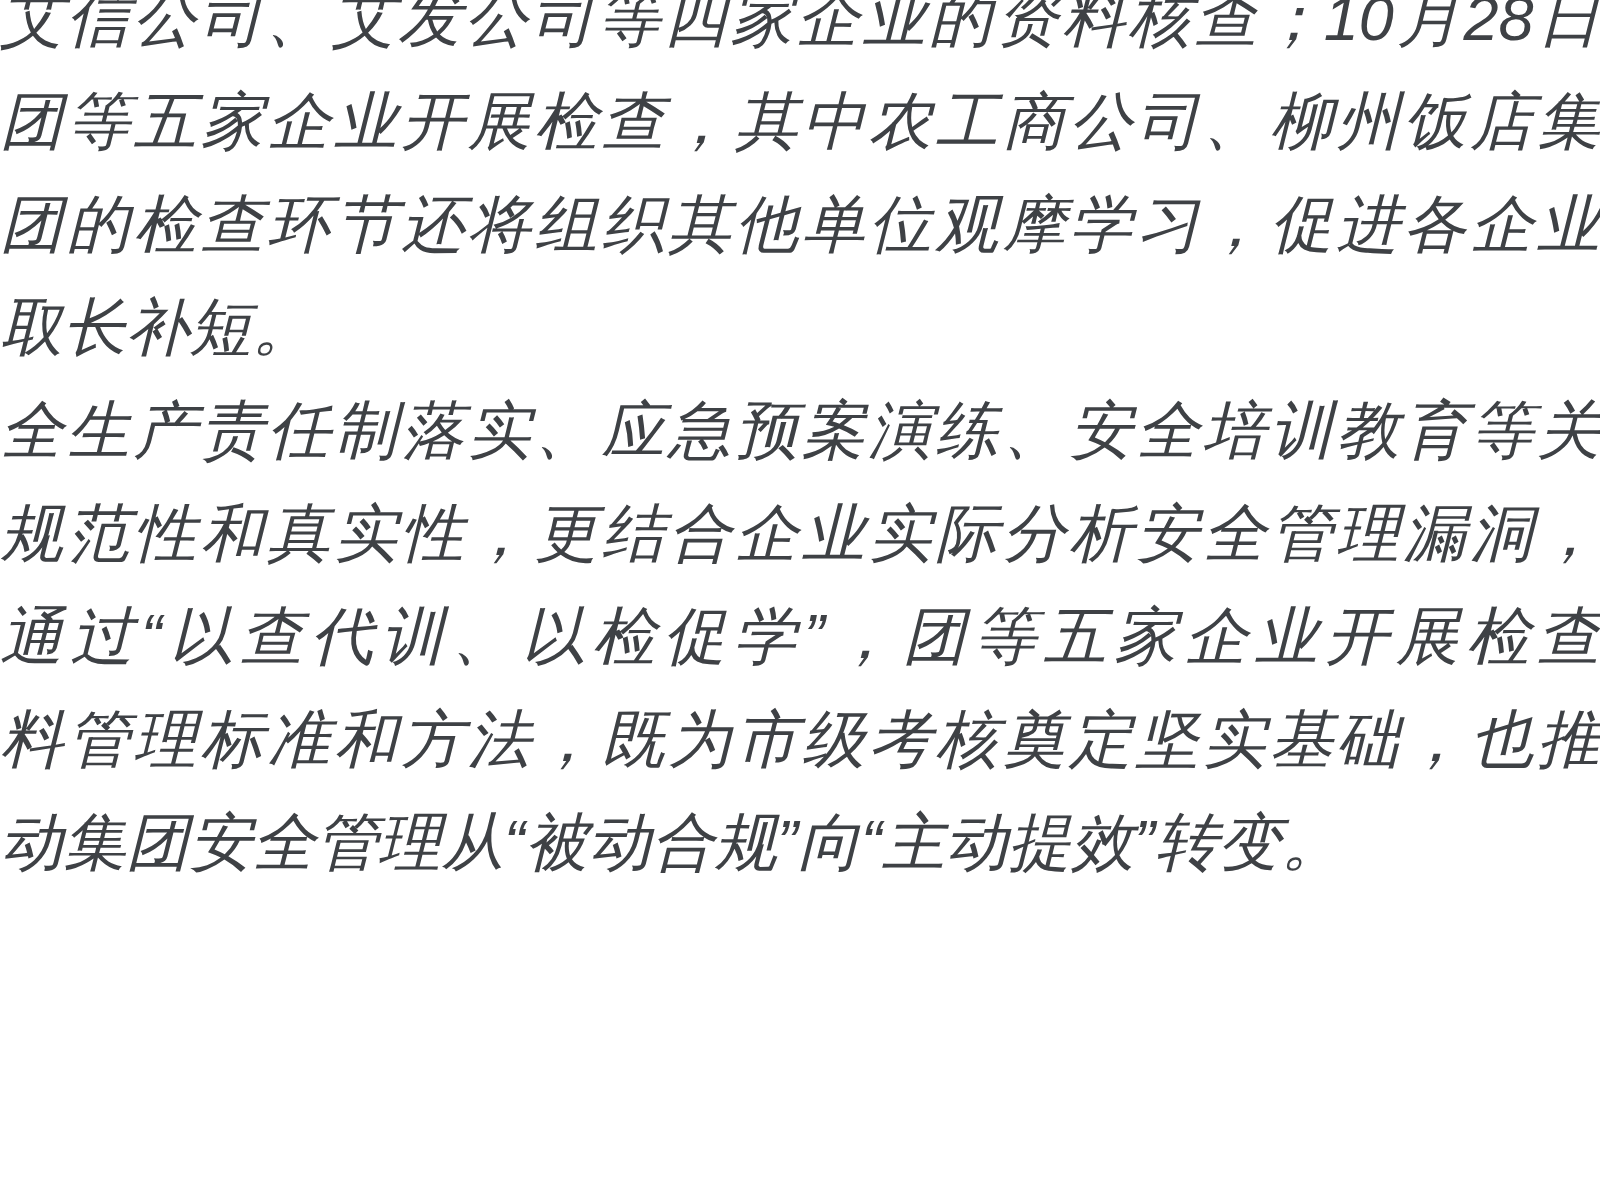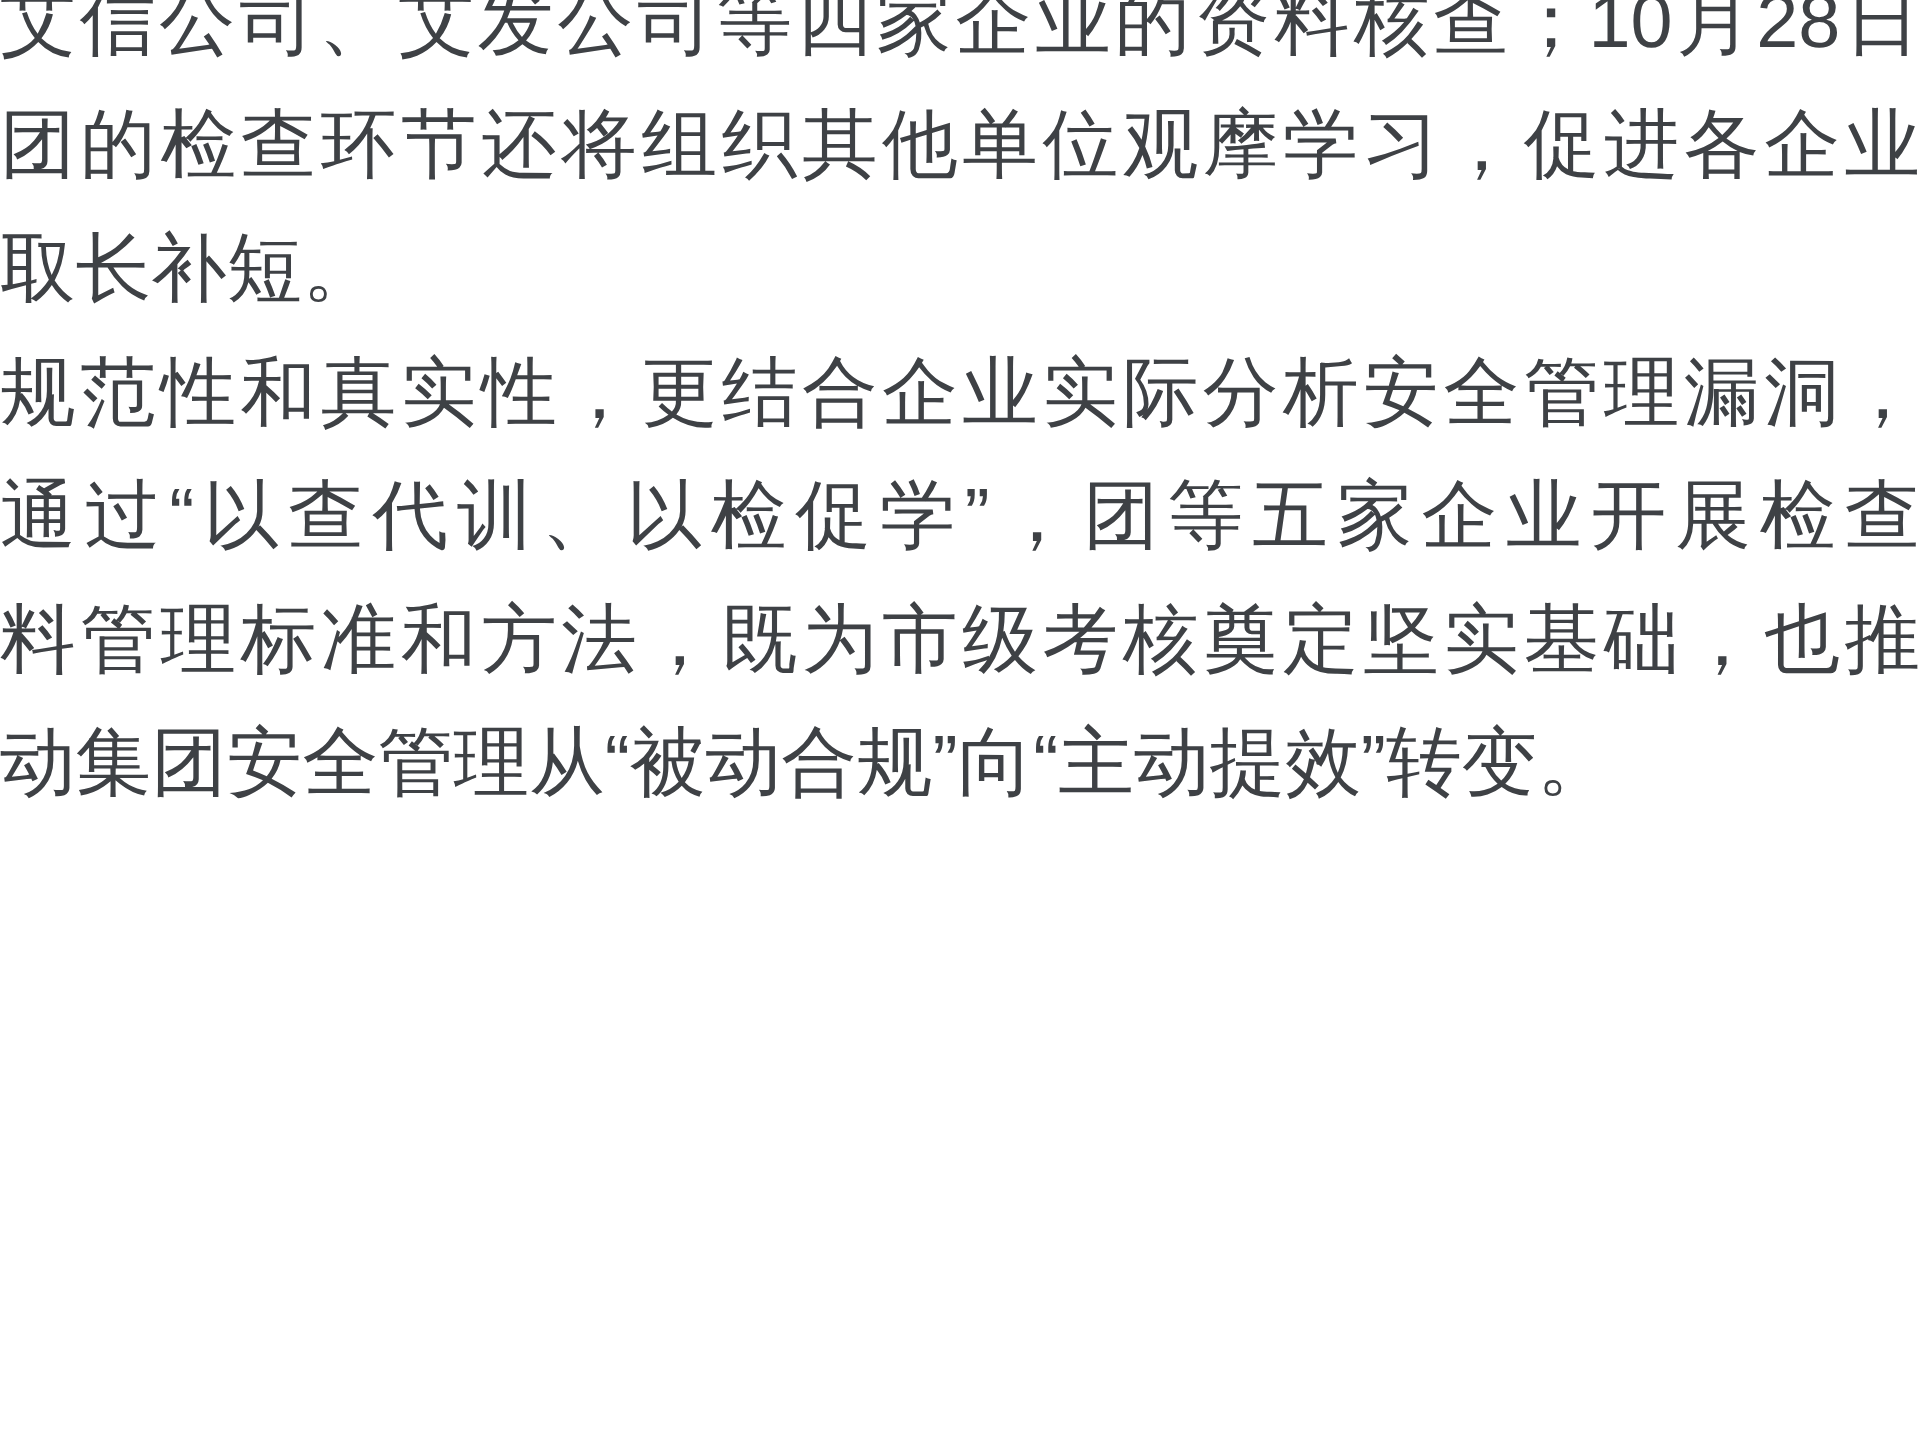--- a/index.html
+++ b/index.html
@@ -7,20 +7,21 @@
     margin: 0;
     padding: 0;
     background: #ffffff;
   }
   .viewport {
     position: relative;
     width: 1600px;
     height: 1200px;
     overflow: hidden;
     background: #ffffff;
+    font-style: italic;
   }
   .article {
     margin-top: -33px;
     width: 1600px;
     color: #3e4145;
     font-family: "Liberation Sans", sans-serif;
     font-size: 63px;
     line-height: 103px;
     font-weight: 500;
     letter-spacing: 0;
@@ -42,23 +43,25 @@
     text-indent: 126px;
   }
 </style>
 </head>
 <body>
 
 <div class="viewport" style="background: rgb(255, 255, 255);">
   <div class="article" style="color: rgb(62, 65, 69);">
       <div class="paragraph">
         <div class="line">艾信公司、艾发公司等四家企业的资料核查；10月28日</div>
+        <div class="line">团等五家企业开展检查，其中农工商公司、柳州饭店集</div>
         <div class="line">团的检查环节还将组织其他单位观摩学习，促进各企业</div>
         <div class="line last">取长补短。</div>
       </div>
       <div class="paragraph">
+        <div class="line">全生产责任制落实、应急预案演练、安全培训教育等关</div>
         <div class="line">规范性和真实性，更结合企业实际分析安全管理漏洞，</div>
         <div class="line">通过“以查代训、以检促学”，团等五家企业开展检查</div>
         <div class="line">料管理标准和方法，既为市级考核奠定坚实基础，也推</div>
         <div class="line last">动集团安全管理从“被动合规”向“主动提效”转变。</div>
       </div>
     </div>
 </div>
 
 </body></html>

